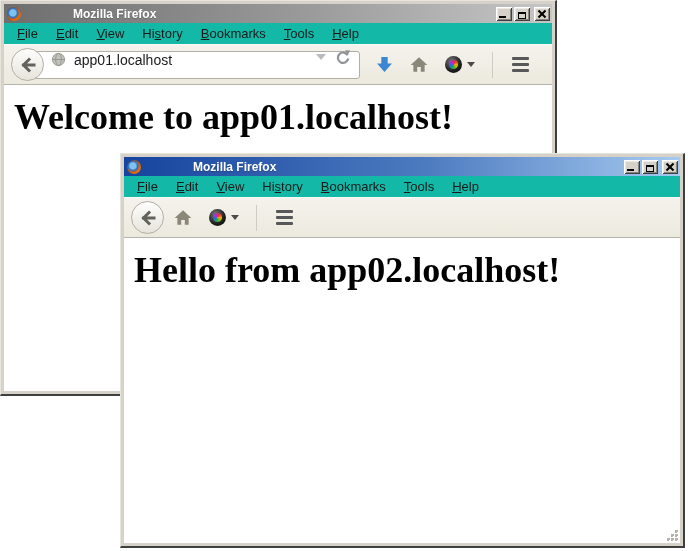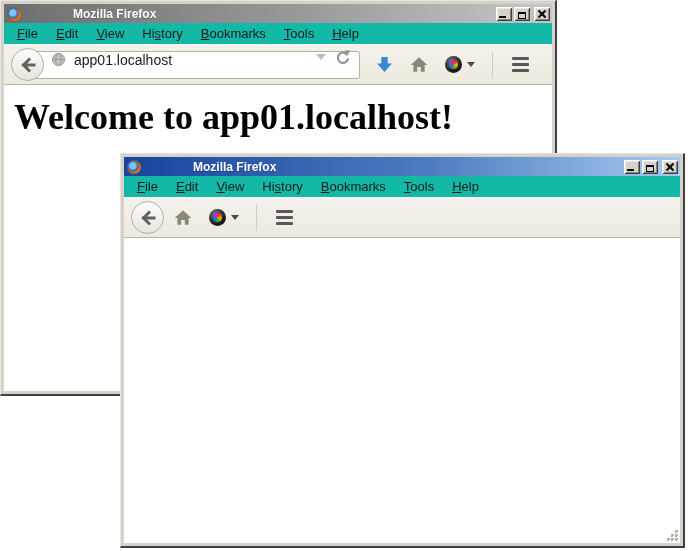--- a/index.html
+++ b/index.html
@@ -213,20 +213,21 @@
       </span>
       <span class="nav-divider"></span>
       <span class="hamburger">
           <span></span>
           <span></span>
           <span></span>
         </span>
     </div>
   </div>
   <div class="content">
+    <h1>Hello from app02.localhost!</h1>
     <svg class="grip" width="14" height="14" viewBox="0 0 14 14">
       <g fill="#b5b2a9">
         <rect x="10" y="2" width="3" height="3"></rect>
         <rect x="6" y="6" width="3" height="3"></rect>
           <rect x="10" y="6" width="3" height="3"></rect>
         <rect x="2" y="10" width="3" height="3"></rect>
           <rect x="6" y="10" width="3" height="3"></rect>
           <rect x="10" y="10" width="3" height="3"></rect>
       </g>
       <g fill="#ffffff">

